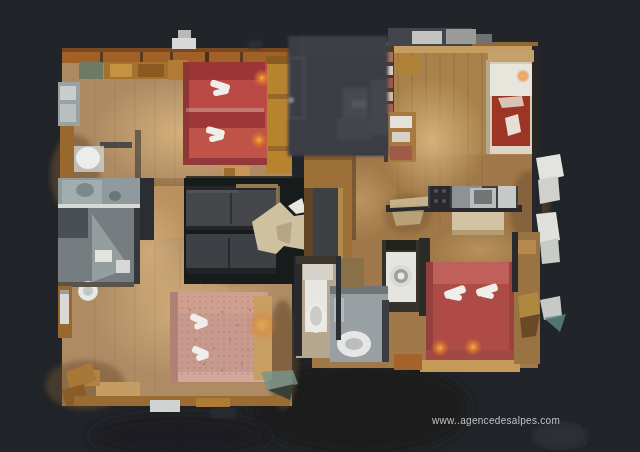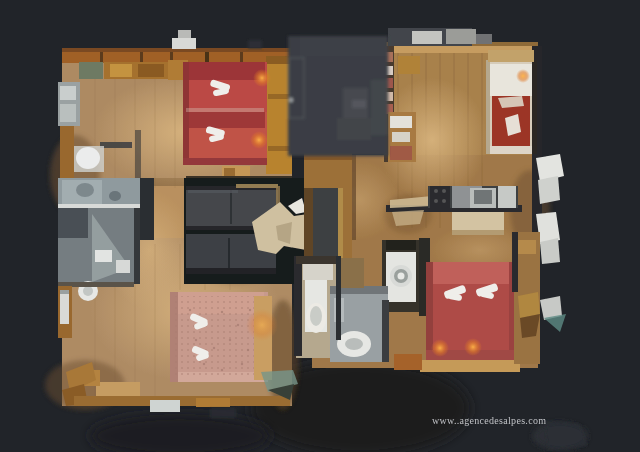--- a/index.html
+++ b/index.html
@@ -1,17 +1,17 @@
 <!DOCTYPE html>
 <html><head>
 <meta charset="utf-8">
 <style>
   html,body{margin:0;padding:0;background:#212429;}
   #stage{position:relative;width:633px;height:452px;overflow:hidden;background:#212429;
-         font-family:Liberation Serif, serif;}
+         font-family:Liberation Sans, sans-serif;}
   svg{position:absolute;left:0;top:0;}
 </style>
 </head>
 <body>
 <div id="stage">
 <svg width="640" height="452" viewBox="0 0 640 452">
 <defs>
   <filter id="b1" x="-20%" y="-20%" width="140%" height="140%">
           <feGaussianBlur stdDeviation="1"></feGaussianBlur>
         </filter>

